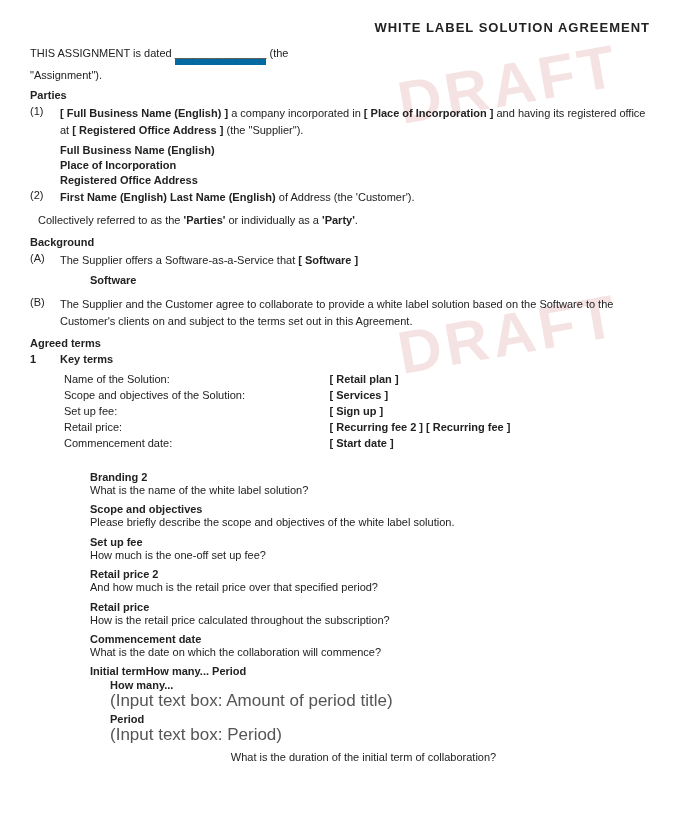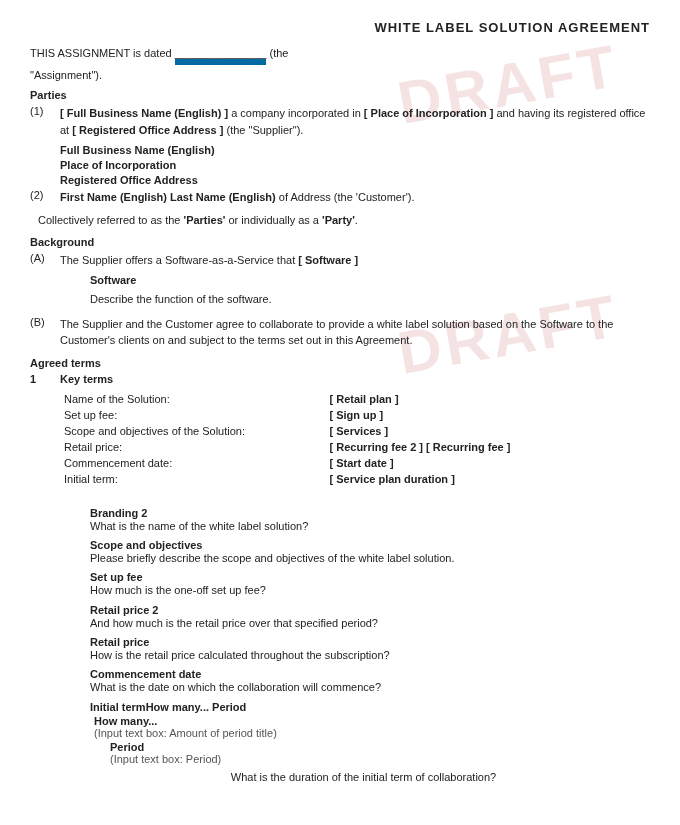--- a/index.html
+++ b/index.html
@@ -145,21 +145,21 @@
     }
     .sub-section-title {
       font-weight: bold;
       font-size: 11px;
     }
     .sub-section-desc {
       font-size: 11px;
       line-height: 1.4;
     }
     .input-hint {
-      font-size: 11px;
+      font-size: 17px;
       color: #555;
     }
   </style>
 </head>
 <body>
 
 <div class="draft-watermark">DRAFT</div>
 <div class="draft-watermark-2">DRAFT</div>
 
 <div class="content">
@@ -203,21 +203,20 @@
   </div>
 
   <div class="section-heading">Background</div>
 
   <div class="background-row">
     <div class="bg-letter">(A)</div>
     <div class="bg-content">
       <span>The Supplier offers a Software-as-a-Service that</span>
       <span class="bold"> [ Software ]</span>
       <div class="indent-block" style="margin-top:3px;">Software</div>
-      <div class="indent-block-normal">Describe the function of the software.</div>
     </div>
   </div>
 
   <div class="background-row">
     <div class="bg-letter">(B)</div>
     <div class="bg-content">The Supplier and the Customer agree to collaborate to provide a white label solution based on the Software to the Customer's clients on and subject to the terms set out in this Agreement.</div>
   </div>
 
   <div class="agreed-terms-heading">Agreed terms</div>
 
@@ -226,39 +225,35 @@
     <div class="num-content">
       <div class="key-terms-heading">Key terms</div>
 
       <table class="key-terms-table">
         <tbody id="key-terms-tbody">
         <tr>
               <td>Name of the Solution:</td>
               <td style="font-weight: bold;">[ Retail plan ]</td>
             </tr>
             <tr>
+              <td>Scope and objectives of the Solution:</td>
+              <td style="font-weight: bold;">[ Services ]</td>
+            </tr>
+            <tr>
               <td>Set up fee:</td>
               <td style="font-weight: bold;">[ Sign up ]</td>
-            </tr>
-            <tr>
-              <td>Scope and objectives of the Solution:</td>
-              <td style="font-weight: bold;">[ Services ]</td>
             </tr>
             <tr>
               <td>Retail price:</td>
               <td style="font-weight: bold;">[ Recurring fee 2 ] [ Recurring fee ]</td>
             </tr>
             <tr>
               <td>Commencement date:</td>
               <td style="font-weight: bold;">[ Start date ]</td>
             </tr>
-            <tr>
-              <td>Initial term:</td>
-              <td style="font-weight: bold;">[ Service plan duration ]</td>
-            </tr>
           </tbody>
       </table>
 
       <div class="sub-section">
         <div class="sub-section-title">Branding 2</div>
         <div class="sub-section-desc">What is the name of the white label solution?</div>
       </div>
 
       <div class="sub-section">
         <div class="sub-section-title">Scope and objectives</div>
@@ -280,21 +275,21 @@
         <div class="sub-section-desc">How is the retail price calculated throughout the subscription?</div>
       </div>
 
       <div class="sub-section">
         <div class="sub-section-title">Commencement date</div>
         <div class="sub-section-desc">What is the date on which the collaboration will commence?</div>
       </div>
 
       <div class="sub-section">
         <div class="sub-section-title">Initial term<span style="font-weight:bold;">How many... Period</span></div>
-        <div style="margin-left:4px; margin-top:2px;">
+        <div style="margin-left:20px; margin-top:2px;">
           <div class="sub-section-title">How many...</div>
           <div class="input-hint">(Input text box: Amount of period title)</div>
         </div>
         <div style="margin-left:20px; margin-top:2px;">
           <div class="sub-section-title">Period</div>
           <div class="input-hint">(Input text box: Period)</div>
         </div>
       </div>
 
       <div class="sub-section-desc" style="margin-left:17px;text-align:center;">What is the duration of the initial term of collaboration?</div>

